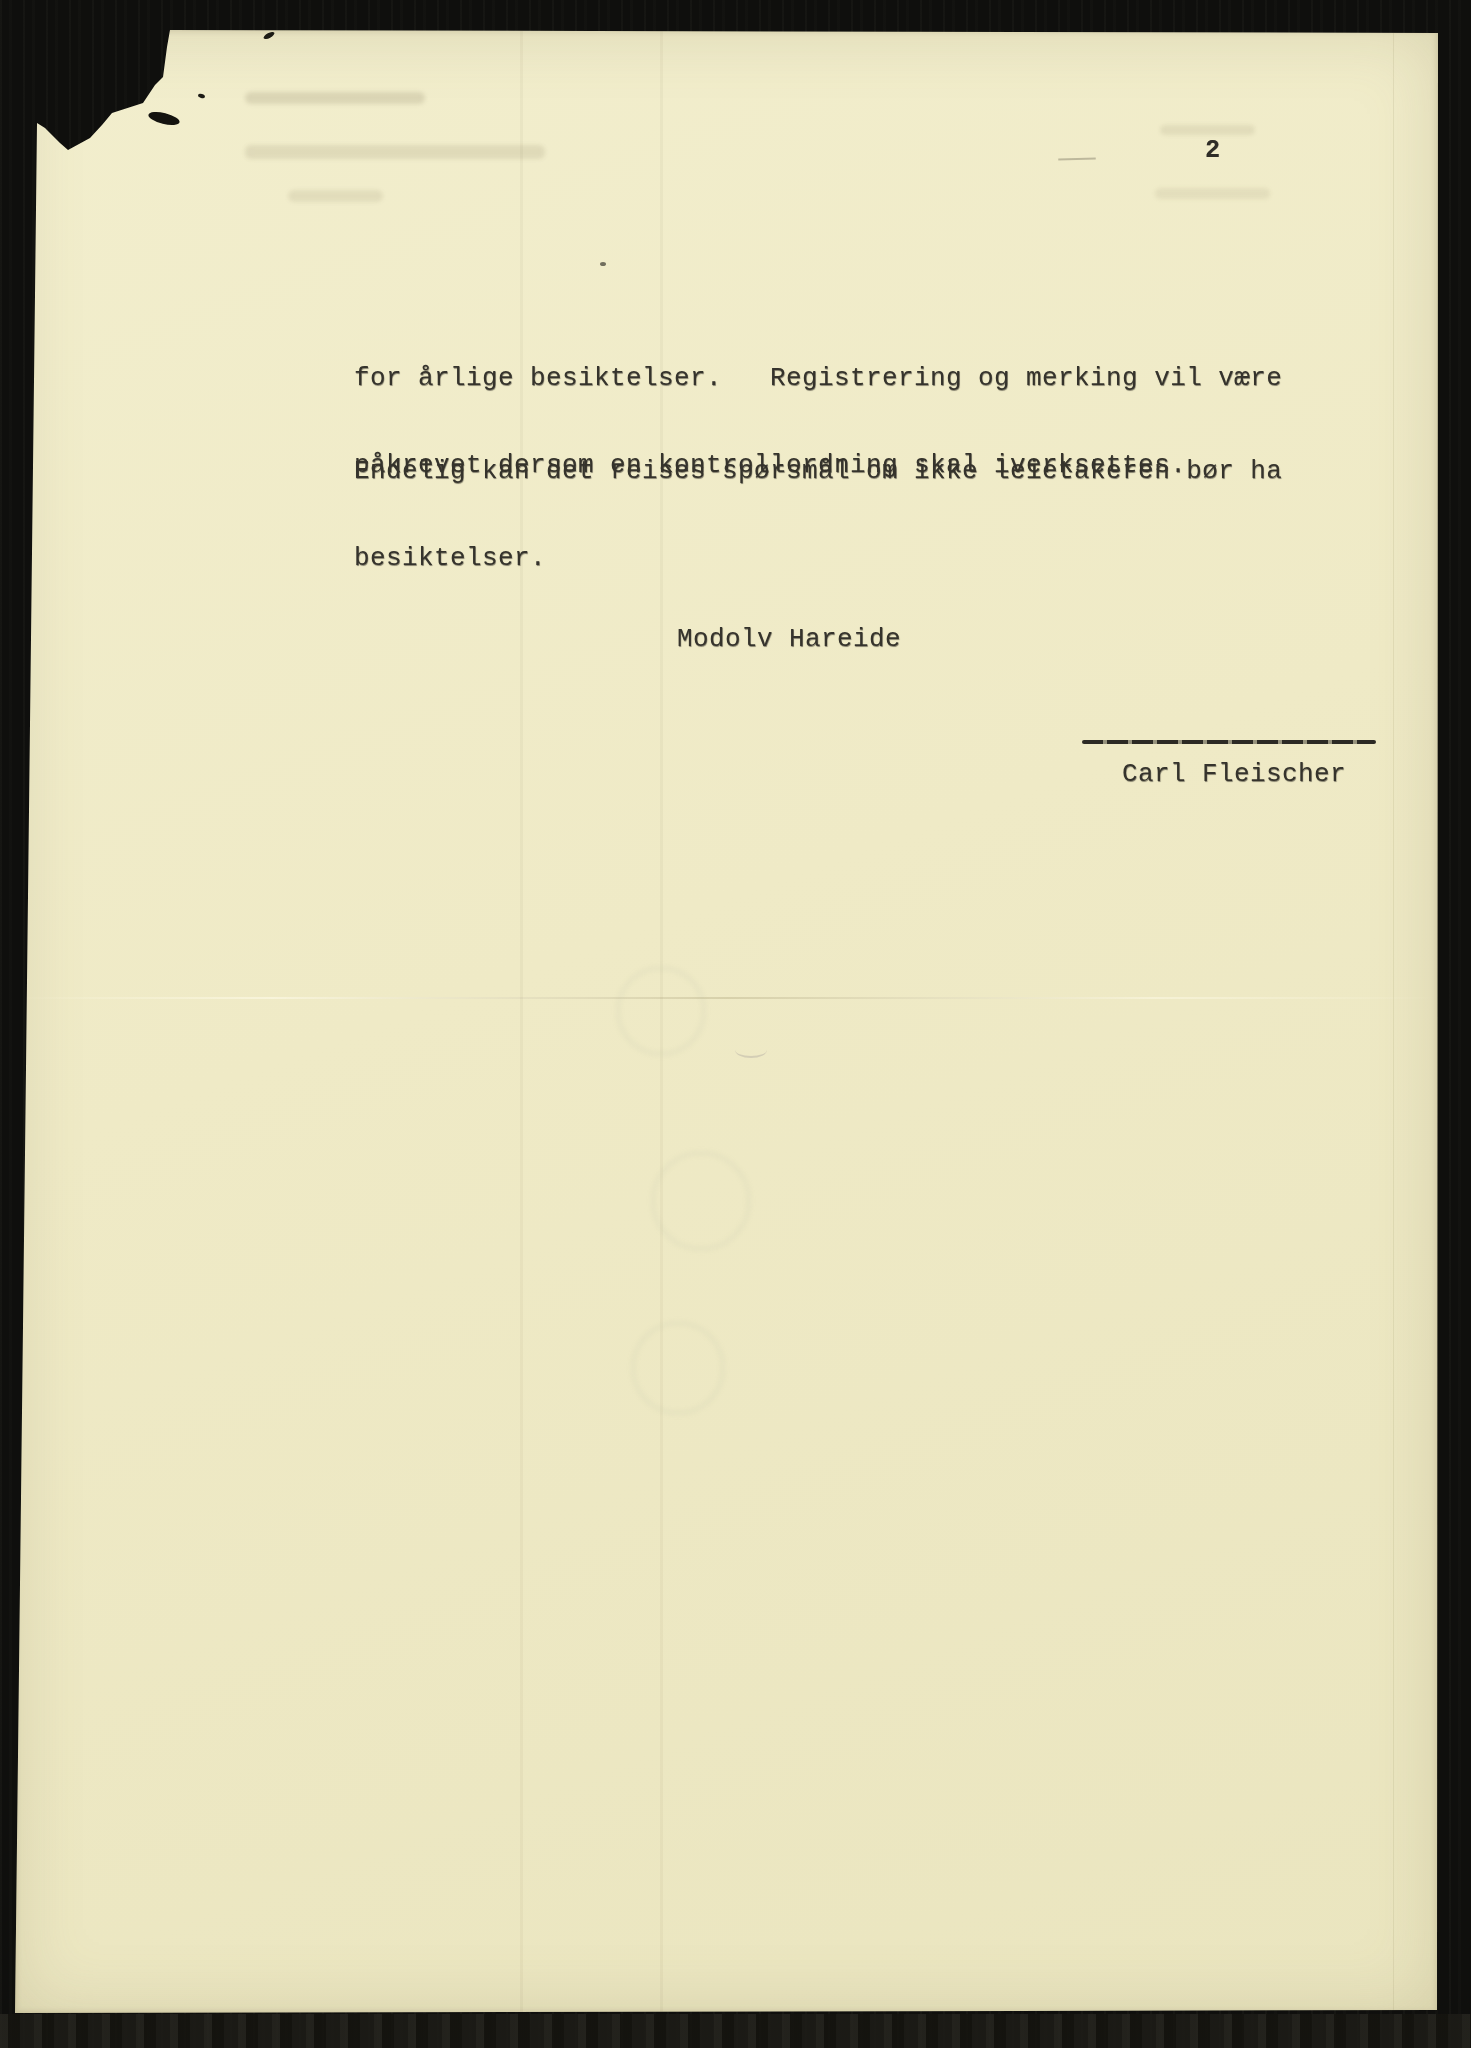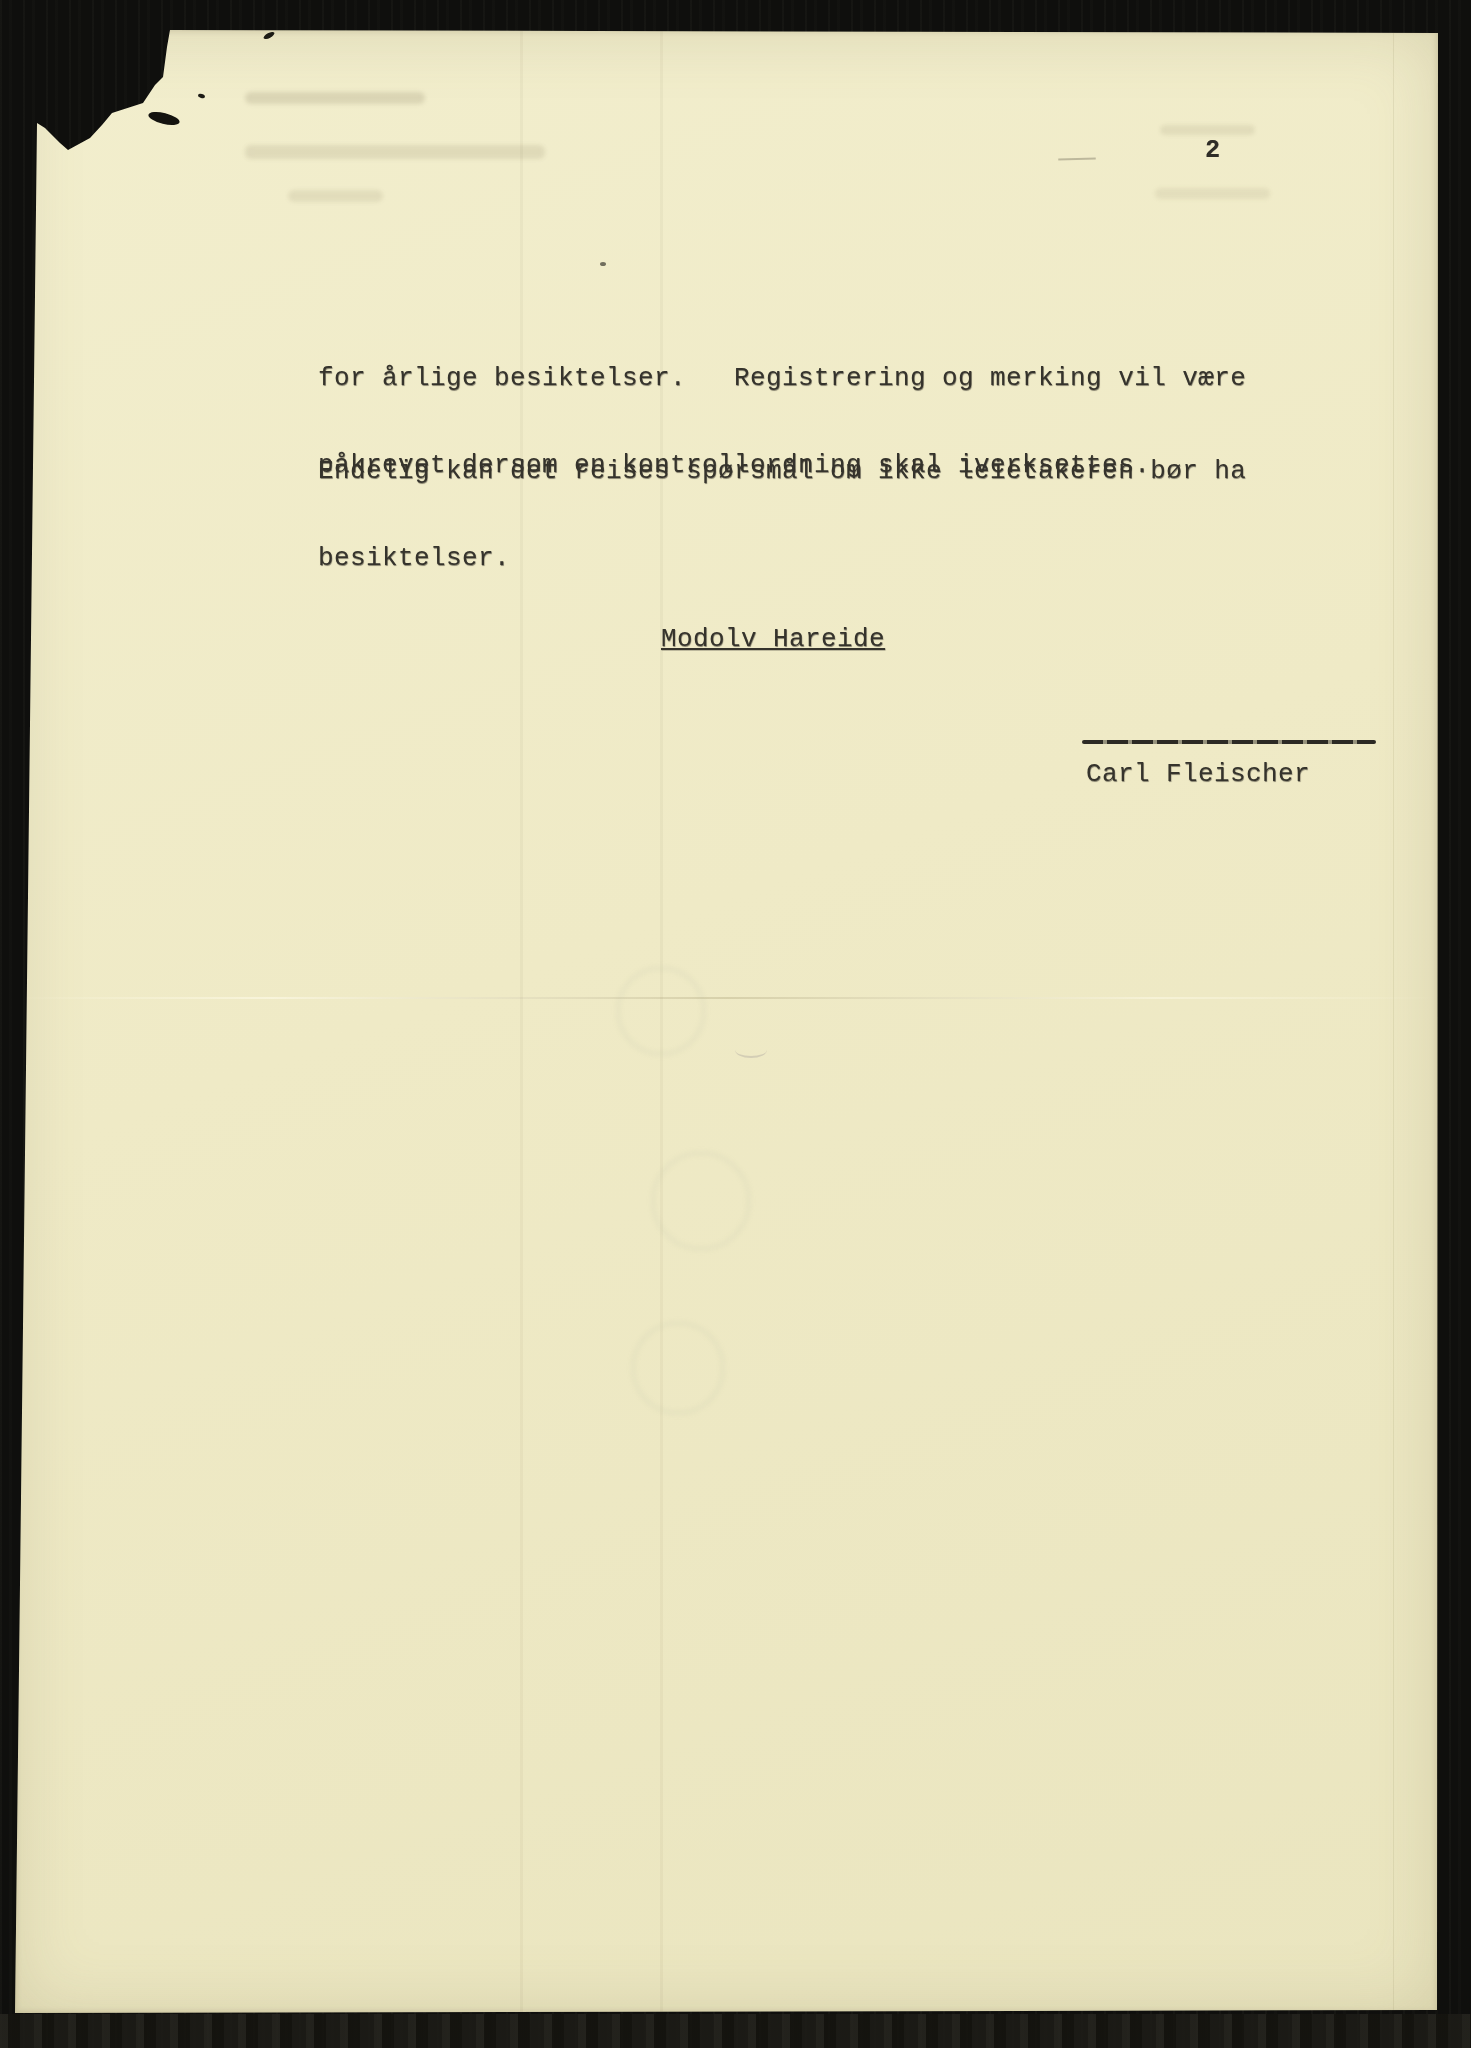--- a/index.html
+++ b/index.html
@@ -35,20 +35,21 @@
   }
 
   .typed {
     position: absolute;
     color: #35332c;
     font-size: 26px;
     line-height: 29px;
     letter-spacing: 0.4px;
     white-space: pre;
     text-shadow: 0.5px 0.5px 0.7px rgba(52,50,42,0.55);
+    margin-left: 36px;
   }
 
   .page-number {
     position: absolute; left: 1190px; top: 108px;
     font-size: 25px; line-height: 25px; font-weight: bold;
     color: #2f2d27; text-shadow: 0.4px 0.4px 0.6px rgba(47,45,39,0.5);
   }
   .pencil-dash {
     position: absolute; left: 1043px; top: 128px; width: 38px; height: 2px;
     background: rgba(105,100,82,0.38); transform: rotate(-1.5deg);
@@ -135,20 +136,20 @@
       <div>for årlige besiktelser.   Registrering og merking vil være</div>
       <div>påkrevet dersom en kontrollordning skal iverksettes.</div>
     </div>
 
     <div class="typed" style="left:303px; top:369px;">
       <div>Endelig kan det reises spørsmål om ikke leietakeren bør ha</div>
       <div>besiktelser.</div>
     </div>
 
 
-    <div class="typed" style="left:646px; top:595px;text-decoration:underline;">Modolv Hareide</div>
+    <div class="typed" style="left:626px; top:595px;">Modolv Hareide</div>
 
     <div class="sig-line"></div>
 
     <div class="typed" style="left:1071px; top:730px;">Carl Fleischer</div>
 
   </div>
 </div>
 
 </body></html>

